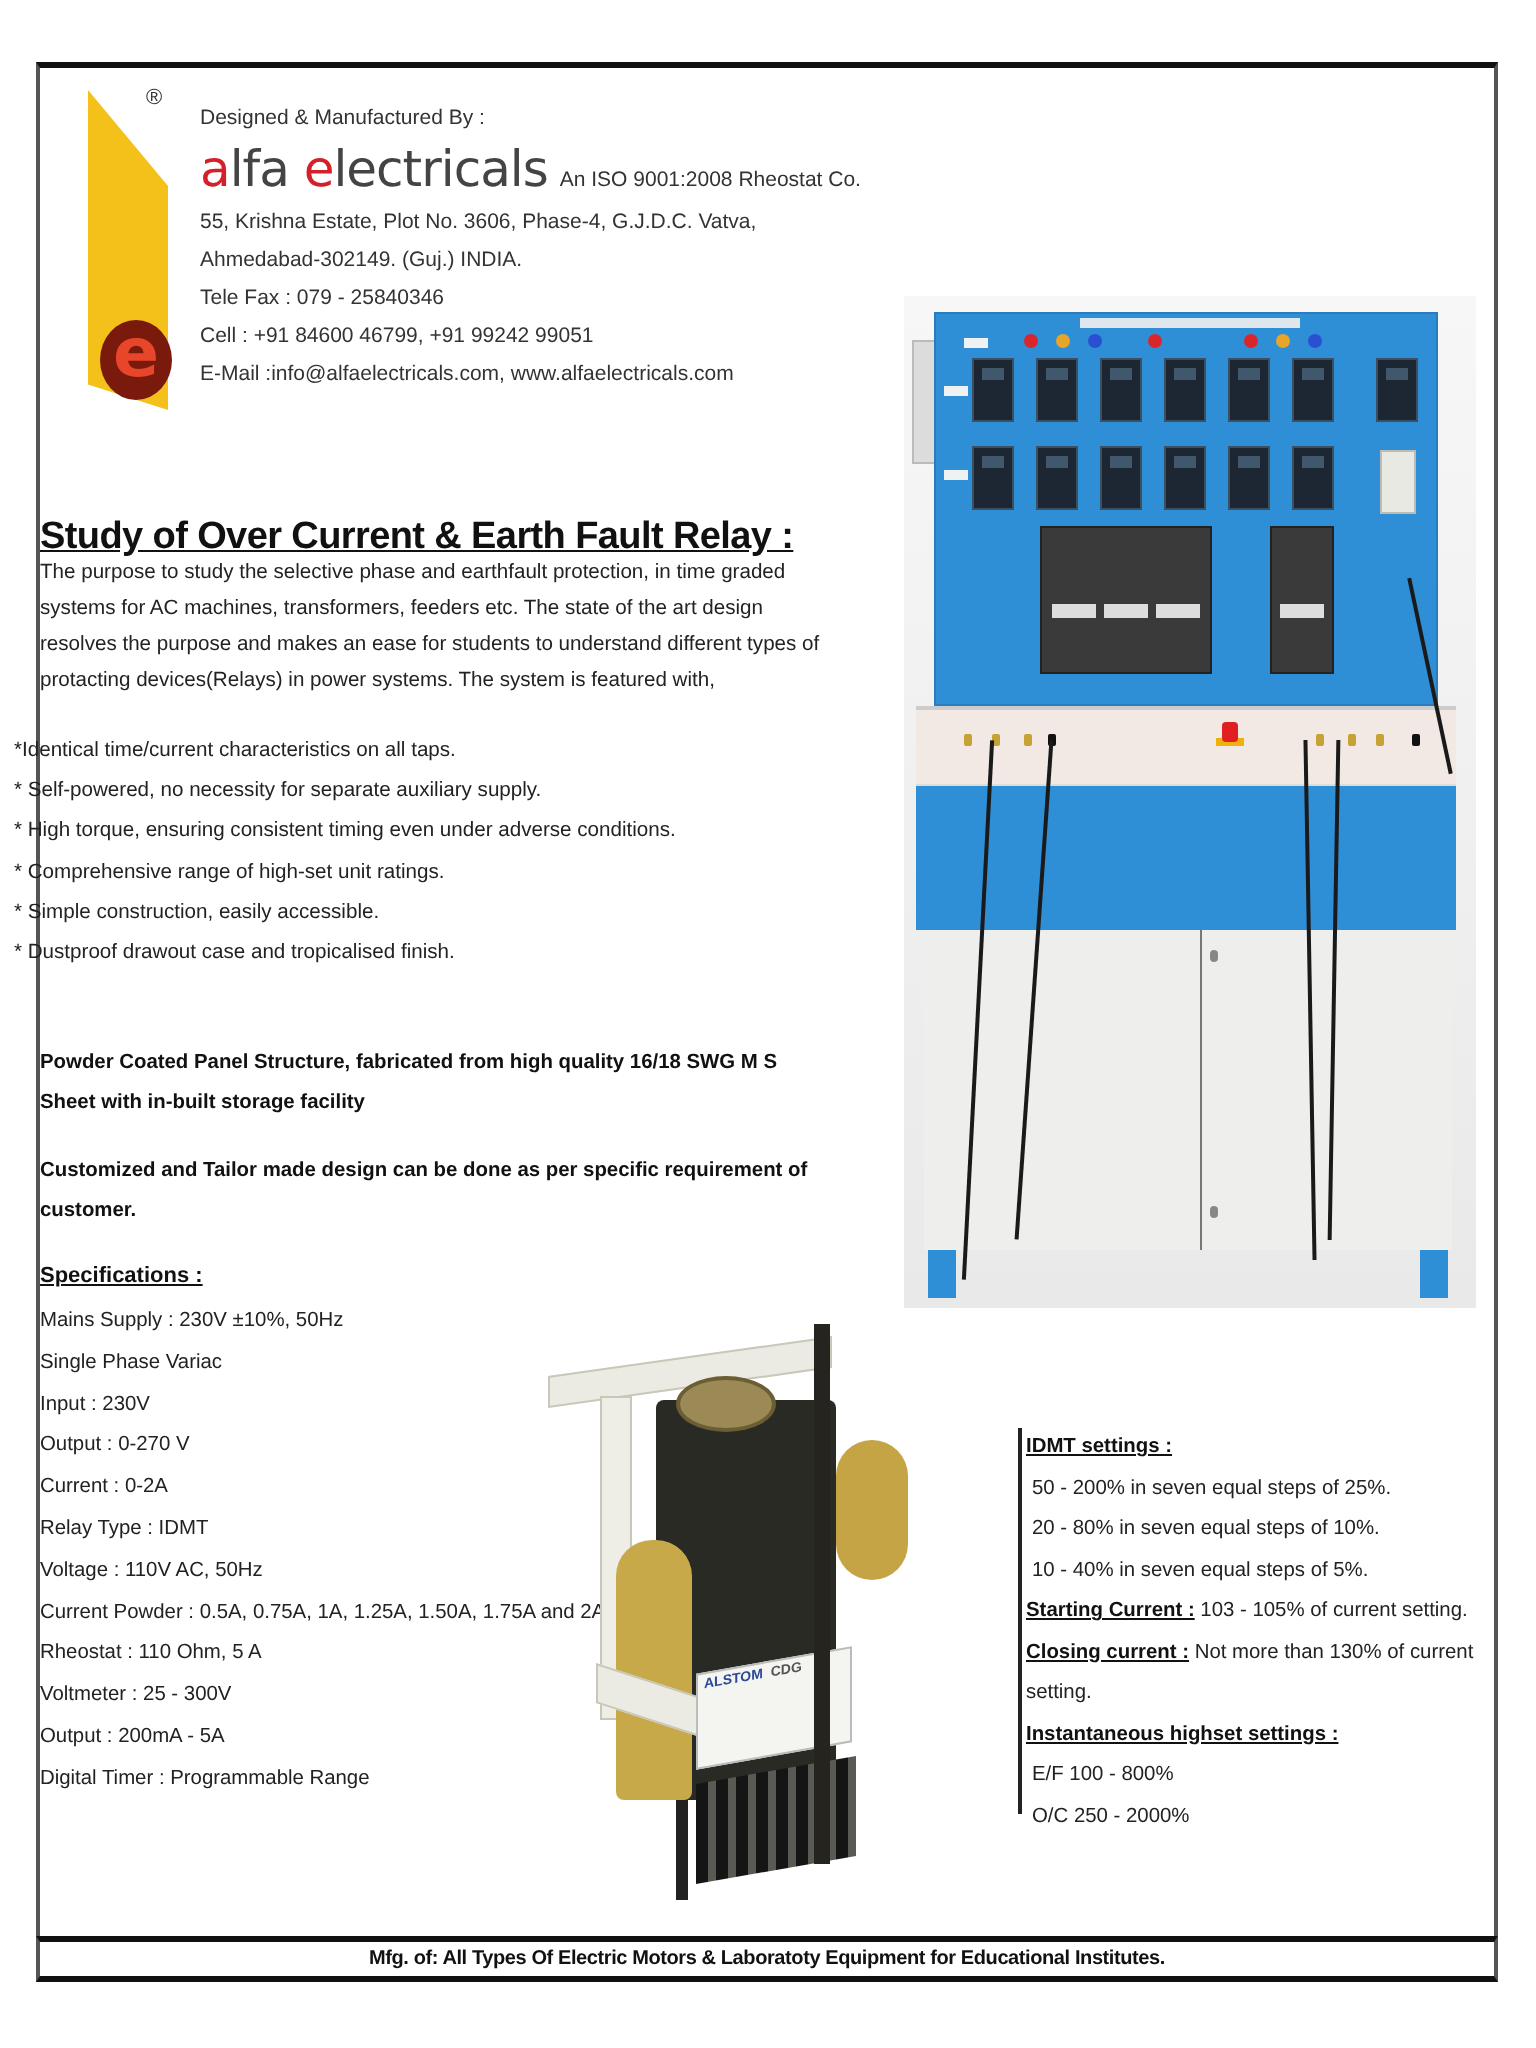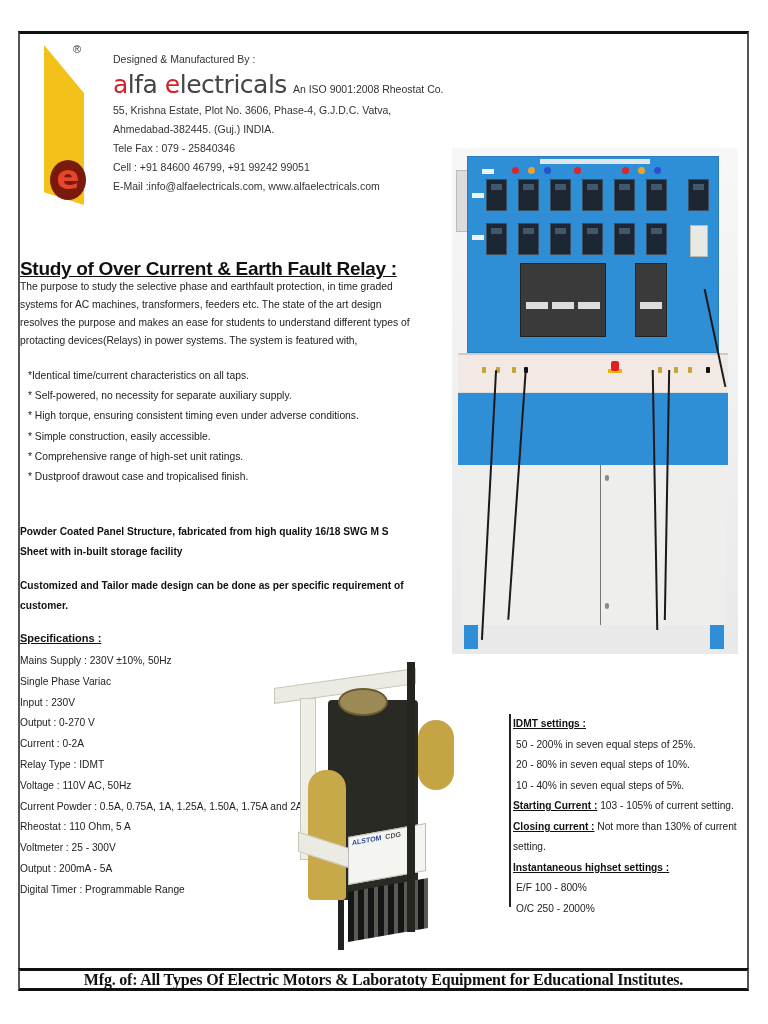--- a/index.html
+++ b/index.html
@@ -3,43 +3,43 @@
 <meta charset="utf-8">
 <style>
   html, body { margin: 0; padding: 0; background: #ffffff; }
   body { width: 768px; height: 1024px; position: relative; overflow: hidden;
          font-family: "Liberation Sans", "DejaVu Sans", sans-serif; color: #222; }
   .page-frame { position: absolute; left: 18px; top: 31px; width: 731px; height: 959px;
                 border-top: 3px solid #111; border-left: 2px solid #555; border-right: 2px solid #555; box-sizing: border-box; }
   .footer-band { position: absolute; left: 18px; top: 968px; width: 731px; height: 23px;
                  border-top: 3px solid #111; border-bottom: 3px solid #111; border-left: 2px solid #555; border-right: 2px solid #555;
                  box-sizing: border-box; background: #fff; display: flex; align-items: center; justify-content: center; }
-  .footer-text { font-size: 16px; font-weight: bold; color: #111; letter-spacing: -0.2px; font-family: Liberation Serif, serif; }
+  .footer-text { font-size: 10px; font-weight: bold; color: #111; letter-spacing: -0.2px; }
 
   
   .logo { position: absolute; left: 40px; top: 45px; width: 48px; height: 160px; }
   .logo-yellow { position: absolute; left: 4px; top: 0; width: 40px; height: 160px;
                  background: #f3c11a; clip-path: polygon(0 0, 100% 30%, 100% 100%, 0 92%); }
   .logo-e { position: absolute; left: 10px; top: 115px; width: 36px; height: 40px; border-radius: 50%;
             background: #7a1a0c; display: flex; align-items: center; justify-content: center; }
   .logo-e span { font-size: 34px; font-weight: bold; color: #e8462a; line-height: 1; margin-top: -6px; font-family: "DejaVu Sans", sans-serif; }
   .reg-mark { position: absolute; left: 73px; top: 43px; font-size: 11px; color: #333; }
 
-  .header-block { position: absolute; left: 113px; top: 50px; font-size: 10.5px; color: #333; line-height: 19px; }
+  .header-block { position: absolute; left: 100px; top: 50px; font-size: 10.5px; color: #333; line-height: 19px; }
   .hdr-line { white-space: nowrap; }
   .brand-row { display: flex; align-items: baseline; gap: 6px; margin: 2px 0 2px 0; }
   .brand-name { font-size: 25px; color: #444; letter-spacing: -0.5px; line-height: 28px; font-family: "DejaVu Sans", sans-serif; font-weight: normal; }
   .brand-name .red { color: #d4202a; }
   .brand-tag { font-size: 10.5px; color: #333; }
 
   
   .main-title { position: absolute; left: 20px; top: 258px; font-size: 19px; font-weight: bold; color: #111;
                 text-decoration: underline; letter-spacing: -0.3px; }
   .desc { position: absolute; left: 20px; top: 278px; width: 400px; font-size: 10.3px; line-height: 18px; color: #222; }
-  .features { position: absolute; left: 28px; top: 366px; font-size: 10.3px; line-height: 20.2px; color: #222; }
+  .features { position: absolute; left: 7px; top: 366px; font-size: 10.3px; line-height: 20.2px; color: #222; }
   .feature { white-space: nowrap; }
 
   .bold-para { position: absolute; left: 20px; font-size: 10.2px; font-weight: bold; color: #111; line-height: 20px; width: 390px; }
 
   
   .spec-title { position: absolute; left: 20px; top: 632px; font-size: 11px; font-weight: bold; text-decoration: underline; color: #111; }
   .spec-list { position: absolute; left: 20px; top: 651px; font-size: 10.2px; line-height: 20.8px; color: #222; }
   .spec-item { white-space: nowrap; }
 
   
@@ -103,34 +103,34 @@
 </div>
 <div class="reg-mark">®</div>
 
 <div class="header-block">
   <div class="hdr-line">Designed &amp; Manufactured By :</div>
   <div class="brand-row">
     <span class="brand-name"><span class="red">a</span><span>lfa </span><span class="red">e</span><span>lectricals</span></span>
     <span class="brand-tag">An ISO 9001:2008 Rheostat Co.</span>
   </div>
   <div class="hdr-line">55, Krishna Estate, Plot No. 3606, Phase-4, G.J.D.C. Vatva,</div>
-  <div class="hdr-line">Ahmedabad-382445. (Guj.) INDIA.</div>
+  <div class="hdr-line">Ahmedabad-302149. (Guj.) INDIA.</div>
   <div class="hdr-line">Tele Fax : 079 - 25840346</div>
   <div class="hdr-line">Cell : +91 84600 46799, +91 99242 99051</div>
   <div class="hdr-line">E-Mail :info@alfaelectricals.com, www.alfaelectricals.com</div>
 </div>
 
 <div class="main-title">Study of Over Current &amp; Earth Fault Relay :</div>
 <div class="desc">The purpose to study the selective phase and earthfault protection, in time graded systems for AC machines, transformers, feeders etc. The state of the art design resolves the purpose and makes an ease for students to understand different types of protacting devices(Relays) in power systems. The system is featured with,</div>
 <div class="features">
   <div class="feature">*Identical time/current characteristics on all taps.</div>
   <div class="feature">* Self-powered, no necessity for separate auxiliary supply.</div>
   <div class="feature">* High torque, ensuring consistent timing even under adverse conditions.</div>
+  <div class="feature">* Comprehensive range of high-set unit ratings.</div>
   <div class="feature">* Simple construction, easily accessible.</div>
-  <div class="feature">* Comprehensive range of high-set unit ratings.</div>
   <div class="feature">* Dustproof drawout case and tropicalised finish.</div>
 </div>
 
 <div class="bold-para" style="top:522px;">Powder Coated Panel Structure, fabricated from high quality 16/18 SWG M S Sheet with in-built storage facility</div>
 <div class="bold-para" style="top:576px; width:420px;">Customized and Tailor made design can be done as per specific requirement of customer.</div>
 
 <div class="spec-title">Specifications :</div>
 <div class="spec-list">
   <div class="spec-item">Mains Supply : 230V ±10%, 50Hz</div>
   <div class="spec-item">Single Phase Variac</div>

